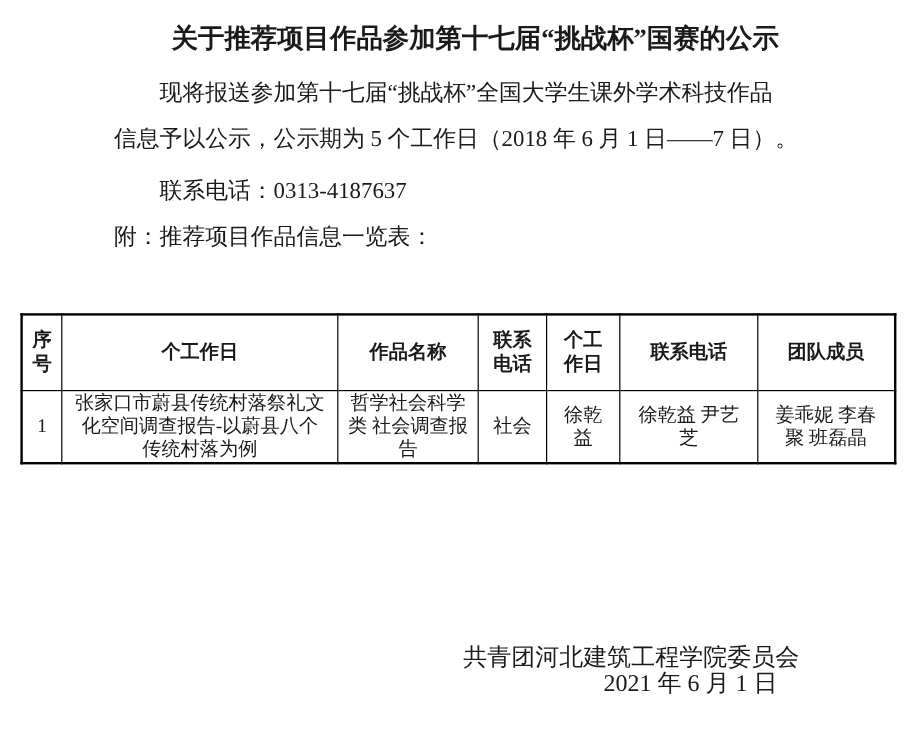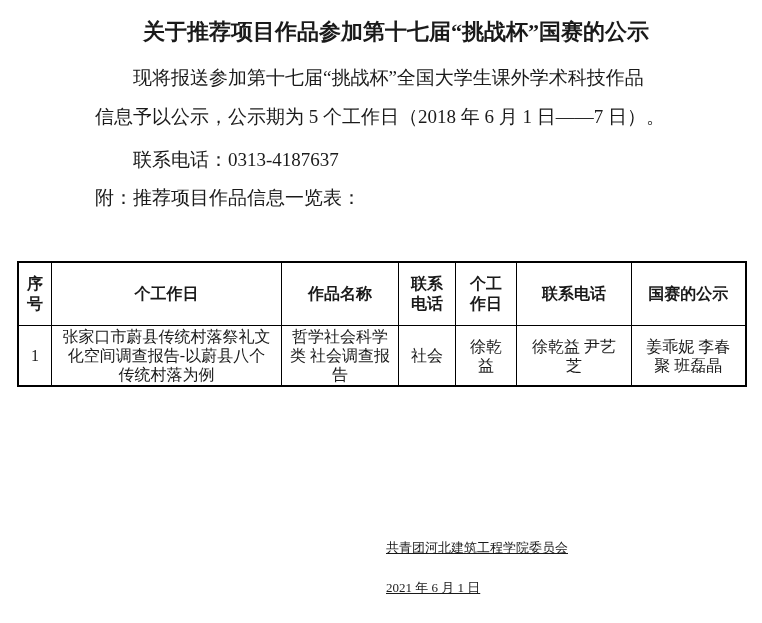--- a/index.html
+++ b/index.html
@@ -59,27 +59,26 @@
     height: 60px;
   }
   .info-table td {
     font-weight: normal;
     line-height: 19px;
     height: 57px;
   }
   .closing {
     position: absolute;
     left: 386px; top: 537px; width: 262px;
-    text-align: left;
-    font-size: 13px;
+    text-align: right;
+    font-size: 20px;
     line-height: 22px;
     white-space: nowrap;
-    text-decoration: underline;
   }
-  .closing-date { margin-top: 18px; }
+  .closing-date { }
 </style>
 </head>
 <body>
 
 <div class="page">
 
   <div class="doc-title">关于推荐项目作品参加第十七届“挑战杯”国赛的公示</div>
 
   <div class="body-line line-1 indent">现将报送参加第十七届“挑战杯”全国大学生课外学术科技作品</div>
 
@@ -100,21 +99,21 @@
       <col style="width:114px">
     </colgroup>
     <thead>
       <tr>
         <th>序号</th>
         <th>个工作日</th>
         <th>作品名称</th>
         <th>联系电话</th>
         <th>个工作日</th>
         <th>联系电话</th>
-        <th>国赛的公示</th>
+        <th>团队成员</th>
       </tr>
     </thead>
     <tbody>
       <tr>
         <td>1</td>
         <td>张家口市蔚县传统村落祭礼文化空间调查报告-以蔚县八个传统村落为例</td>
         <td>哲学社会科学类 社会调查报告</td>
         <td>社会</td>
         <td>徐乾益</td>
         <td>徐乾益 尹艺芝</td>

